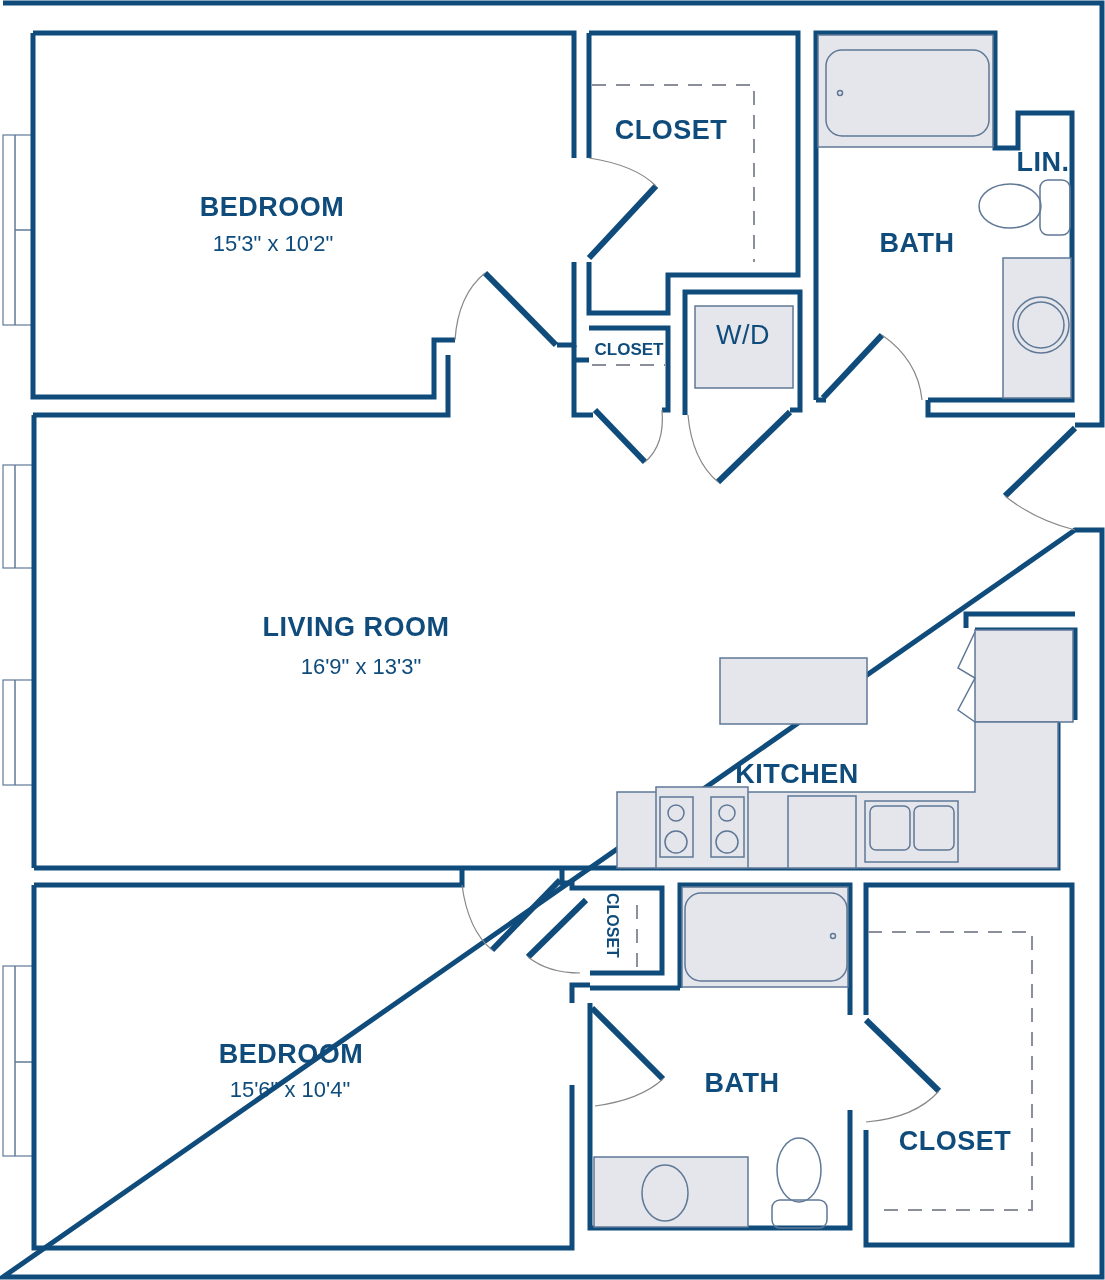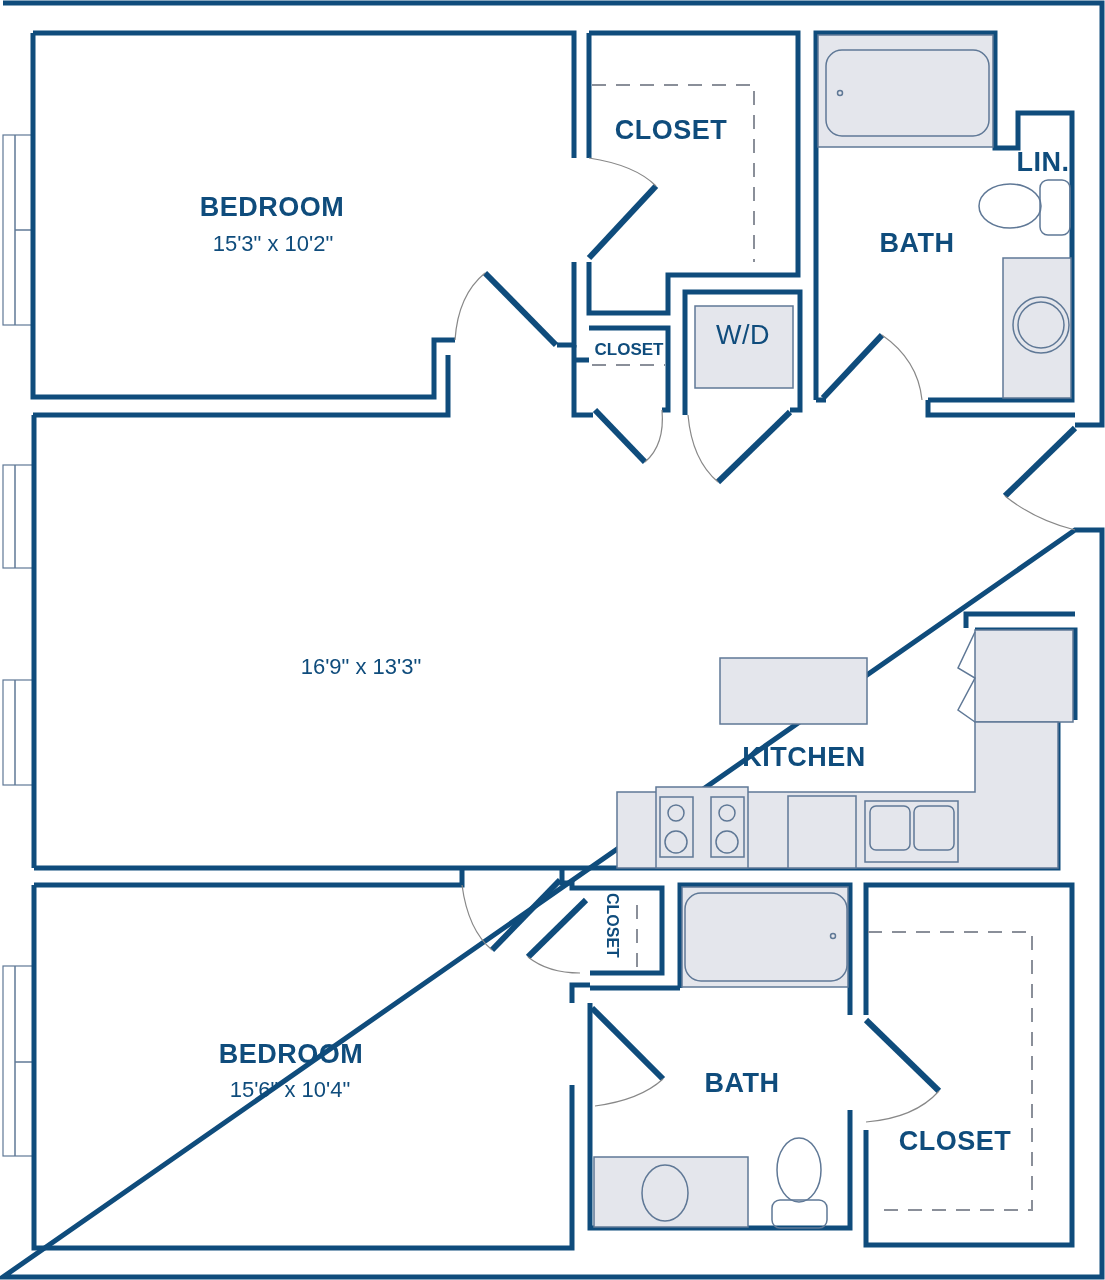--- a/index.html
+++ b/index.html
@@ -121,23 +121,24 @@
   <div class="label lg" style="left:272px;top:192px;">BEDROOM</div>
   <div class="dims md" style="left:273px;top:231px;">15'3" x 10'2"</div>
 
   <div class="label lg" style="left:671px;top:115px;">CLOSET</div>
   <div class="label sm" style="left:629px;top:340px;">CLOSET</div>
   <div class="dims lg" style="left:743px;top:320px;">W/D</div>
 
   <div class="label lg" style="left:917px;top:228px;">BATH</div>
   <div class="label lg" style="left:1043px;top:118px;margin-top:29px;">LIN.</div>
 
+  <div class="label lg" style="left:356px;top:612px;">LIVING ROOM</div>
   <div class="dims md" style="left:361px;top:654px;">16'9" x 13'3"</div>
 
-  <div class="label lg" style="left:797px;top:742px;margin-left:7px;">KITCHEN</div>
+  <div class="label lg" style="left:797px;top:759px;">KITCHEN</div>
 
   <div class="label lg" style="left:291px;top:1039px;">BEDROOM</div>
   <div class="dims md" style="left:290px;top:1077px;">15'6" x 10'4"</div>
 
   <div class="vert" style="left:621px;top:893px;">CLOSET</div>
 
   <div class="label lg" style="left:742px;top:1068px;">BATH</div>
   <div class="label lg" style="left:955px;top:1126px;">CLOSET</div>
 </div>
 

